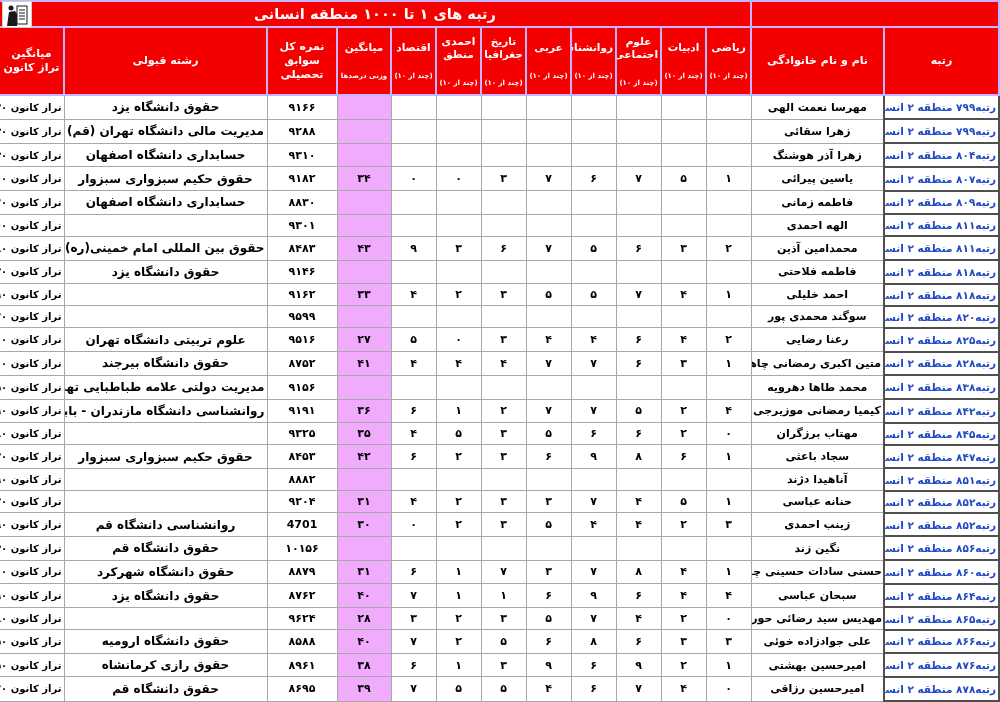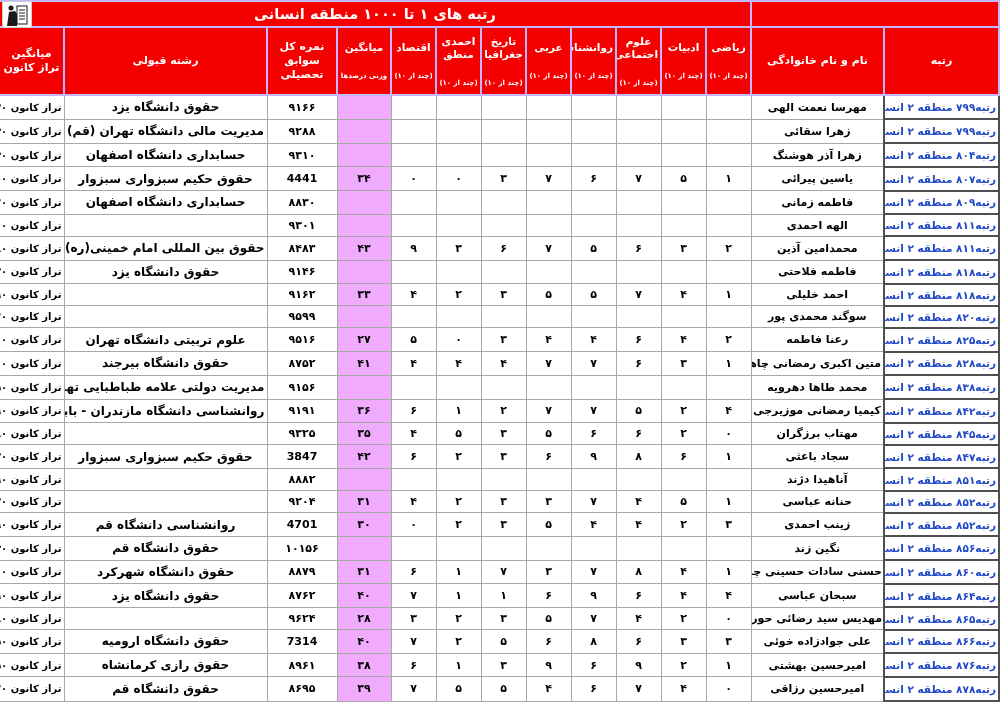--- a/index.html
+++ b/index.html
@@ -158,21 +158,21 @@
         <td class="name-cell">یاسین پیرائی</td>
         <td class="score-cell">۱</td>
         <td class="score-cell">۵</td>
         <td class="score-cell">۷</td>
         <td class="score-cell">۶</td>
         <td class="score-cell">۷</td>
         <td class="score-cell">۳</td>
         <td class="score-cell">۰</td>
         <td class="score-cell">۰</td>
         <td class="avg-cell">۳۴</td>
-        <td class="total-cell">4441</td>
+        <td class="total-cell">۹۱۸۲</td>
         <td class="field-cell">حقوق حکیم سبزواری سبزوار</td>
         <td class="taraz-cell">تراز کانون ۵۶۶۰</td>
       </tr>
       <tr>
         <td class="rank-cell">رتبه۸۰۹ منطقه ۲ انسانی</td>
         <td class="name-cell">فاطمه زمانی</td>
         <td class="score-cell"></td>
         <td class="score-cell"></td>
         <td class="score-cell"></td>
         <td class="score-cell"></td>
@@ -260,21 +260,21 @@
         <td class="score-cell"></td>
         <td class="score-cell"></td>
         <td class="score-cell"></td>
         <td class="avg-cell"></td>
         <td class="total-cell">۹۵۹۹</td>
         <td class="field-cell"></td>
         <td class="taraz-cell">تراز کانون ۵۵۷۰</td>
       </tr>
       <tr>
         <td class="rank-cell">رتبه۸۲۵ منطقه ۲ انسانی</td>
-        <td class="name-cell">رعنا فاطمه</td>
+        <td class="name-cell">رعنا رضایی</td>
         <td class="score-cell">۲</td>
         <td class="score-cell">۴</td>
         <td class="score-cell">۶</td>
         <td class="score-cell">۴</td>
         <td class="score-cell">۴</td>
         <td class="score-cell">۳</td>
         <td class="score-cell">۰</td>
         <td class="score-cell">۵</td>
         <td class="avg-cell">۲۷</td>
         <td class="total-cell">۹۵۱۶</td>
@@ -350,21 +350,21 @@
         <td class="name-cell">سجاد باعثی</td>
         <td class="score-cell">۱</td>
         <td class="score-cell">۶</td>
         <td class="score-cell">۸</td>
         <td class="score-cell">۹</td>
         <td class="score-cell">۶</td>
         <td class="score-cell">۳</td>
         <td class="score-cell">۲</td>
         <td class="score-cell">۶</td>
         <td class="avg-cell">۴۲</td>
-        <td class="total-cell">3847</td>
+        <td class="total-cell">۸۴۵۳</td>
         <td class="field-cell">حقوق حکیم سبزواری سبزوار</td>
         <td class="taraz-cell">تراز کانون ۶۲۲۰</td>
       </tr>
       <tr>
         <td class="rank-cell">رتبه۸۵۱ منطقه ۲ انسانی</td>
         <td class="name-cell">آناهیدا دژند</td>
         <td class="score-cell"></td>
         <td class="score-cell"></td>
         <td class="score-cell"></td>
         <td class="score-cell"></td>
@@ -478,21 +478,21 @@
         <td class="name-cell">علی جوادزاده خوئی</td>
         <td class="score-cell">۳</td>
         <td class="score-cell">۳</td>
         <td class="score-cell">۶</td>
         <td class="score-cell">۸</td>
         <td class="score-cell">۶</td>
         <td class="score-cell">۵</td>
         <td class="score-cell">۲</td>
         <td class="score-cell">۷</td>
         <td class="avg-cell">۴۰</td>
-        <td class="total-cell">7314</td>
+        <td class="total-cell">۸۵۸۸</td>
         <td class="field-cell">حقوق دانشگاه ارومیه</td>
         <td class="taraz-cell">تراز کانون ۵۸۵۰</td>
       </tr>
       <tr>
         <td class="rank-cell">رتبه۸۷۶ منطقه ۲ انسانی</td>
         <td class="name-cell">امیرحسین بهشتی</td>
         <td class="score-cell">۱</td>
         <td class="score-cell">۲</td>
         <td class="score-cell">۹</td>
         <td class="score-cell">۶</td>

